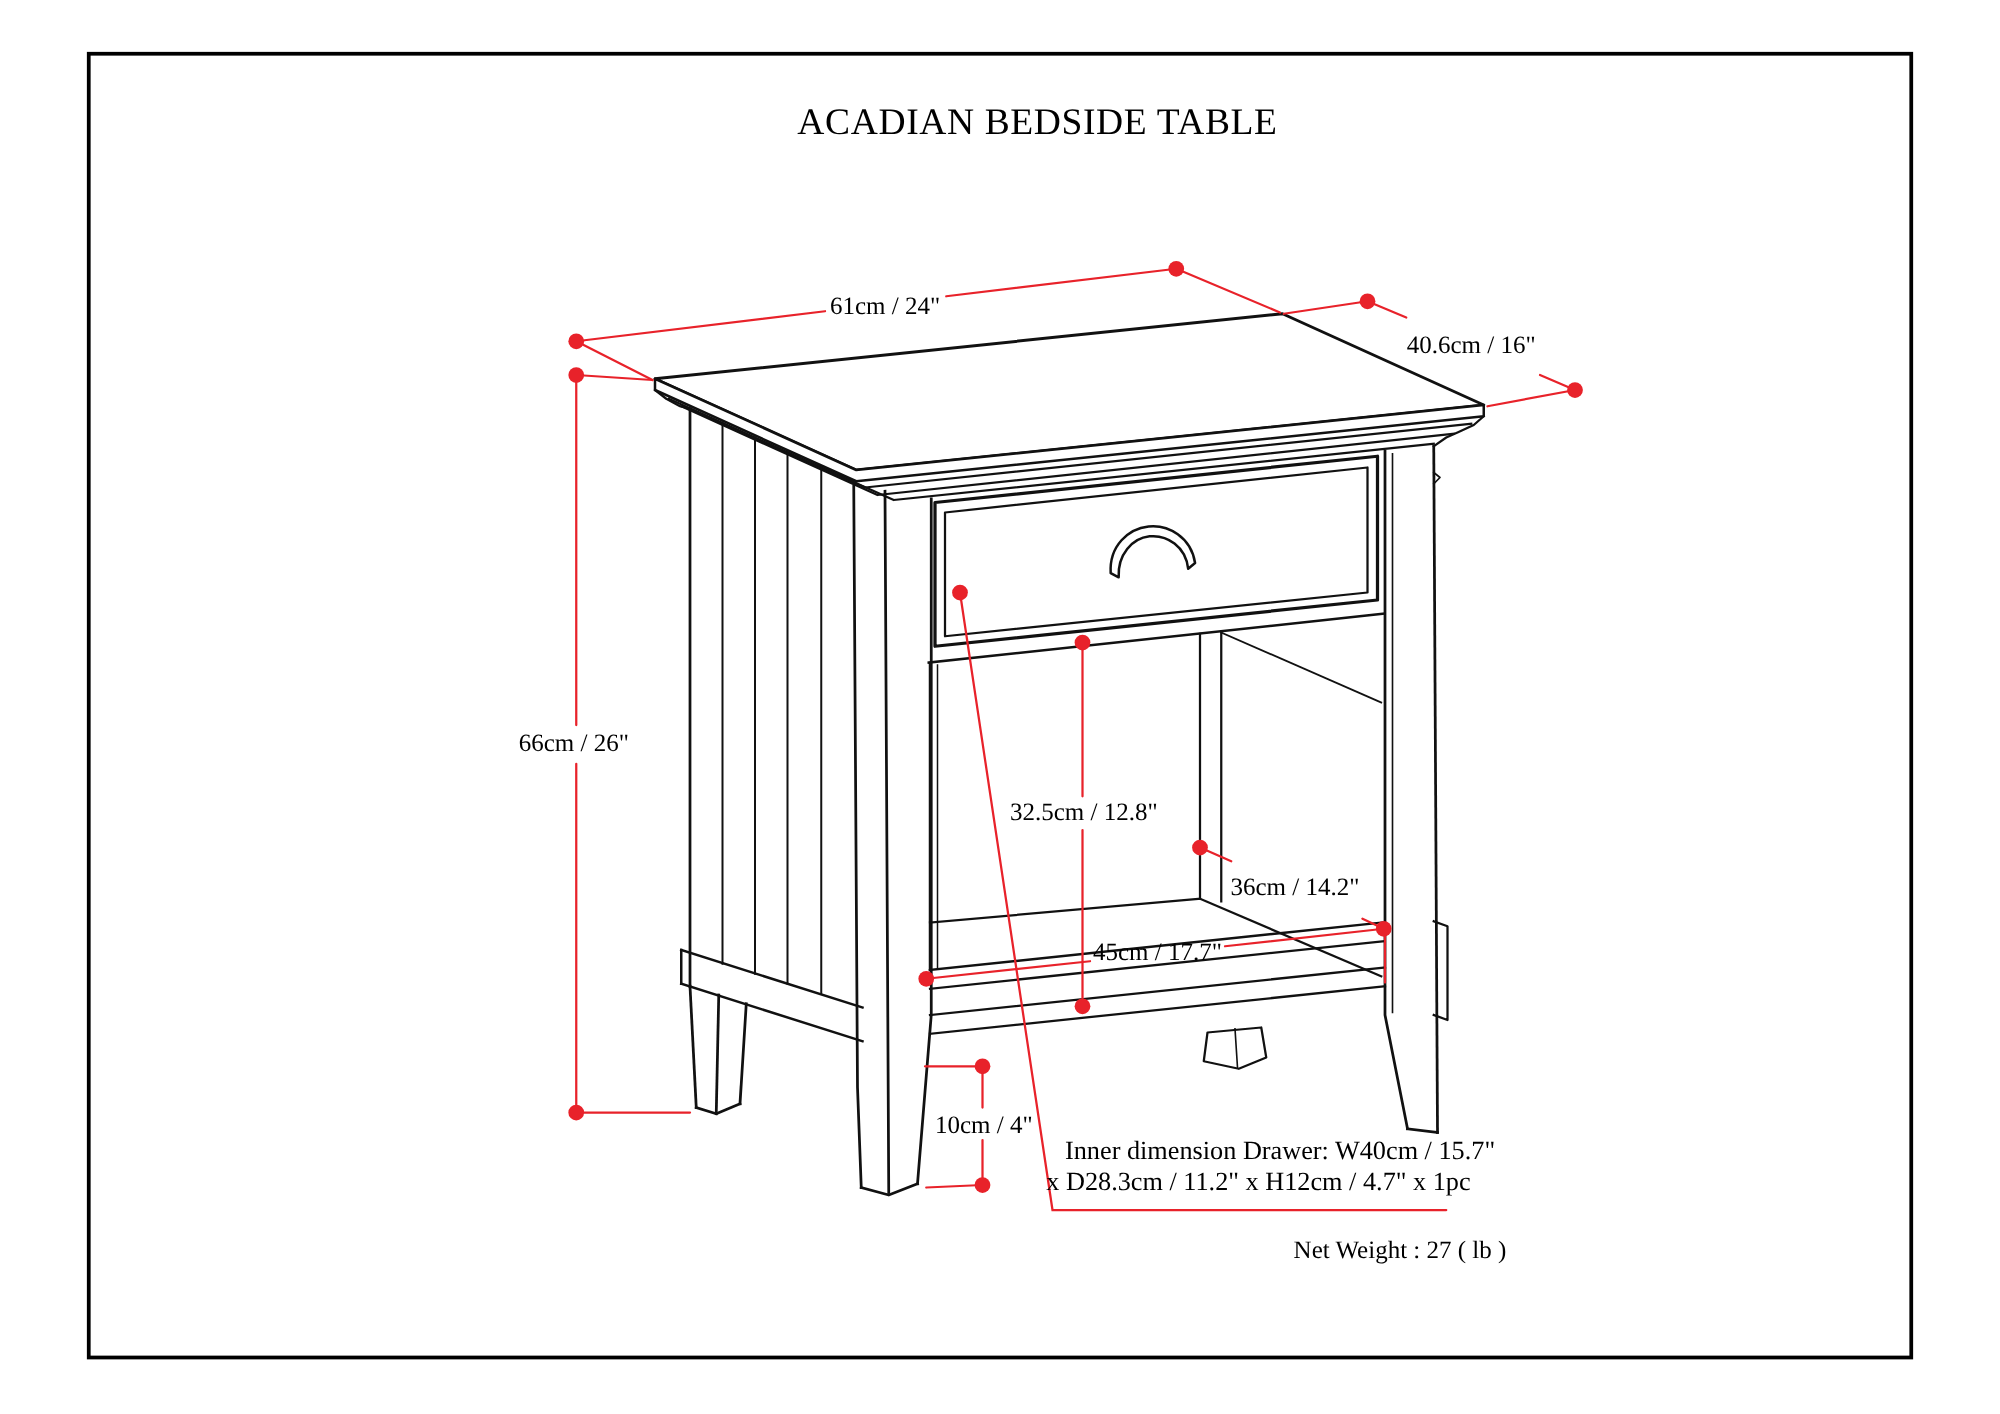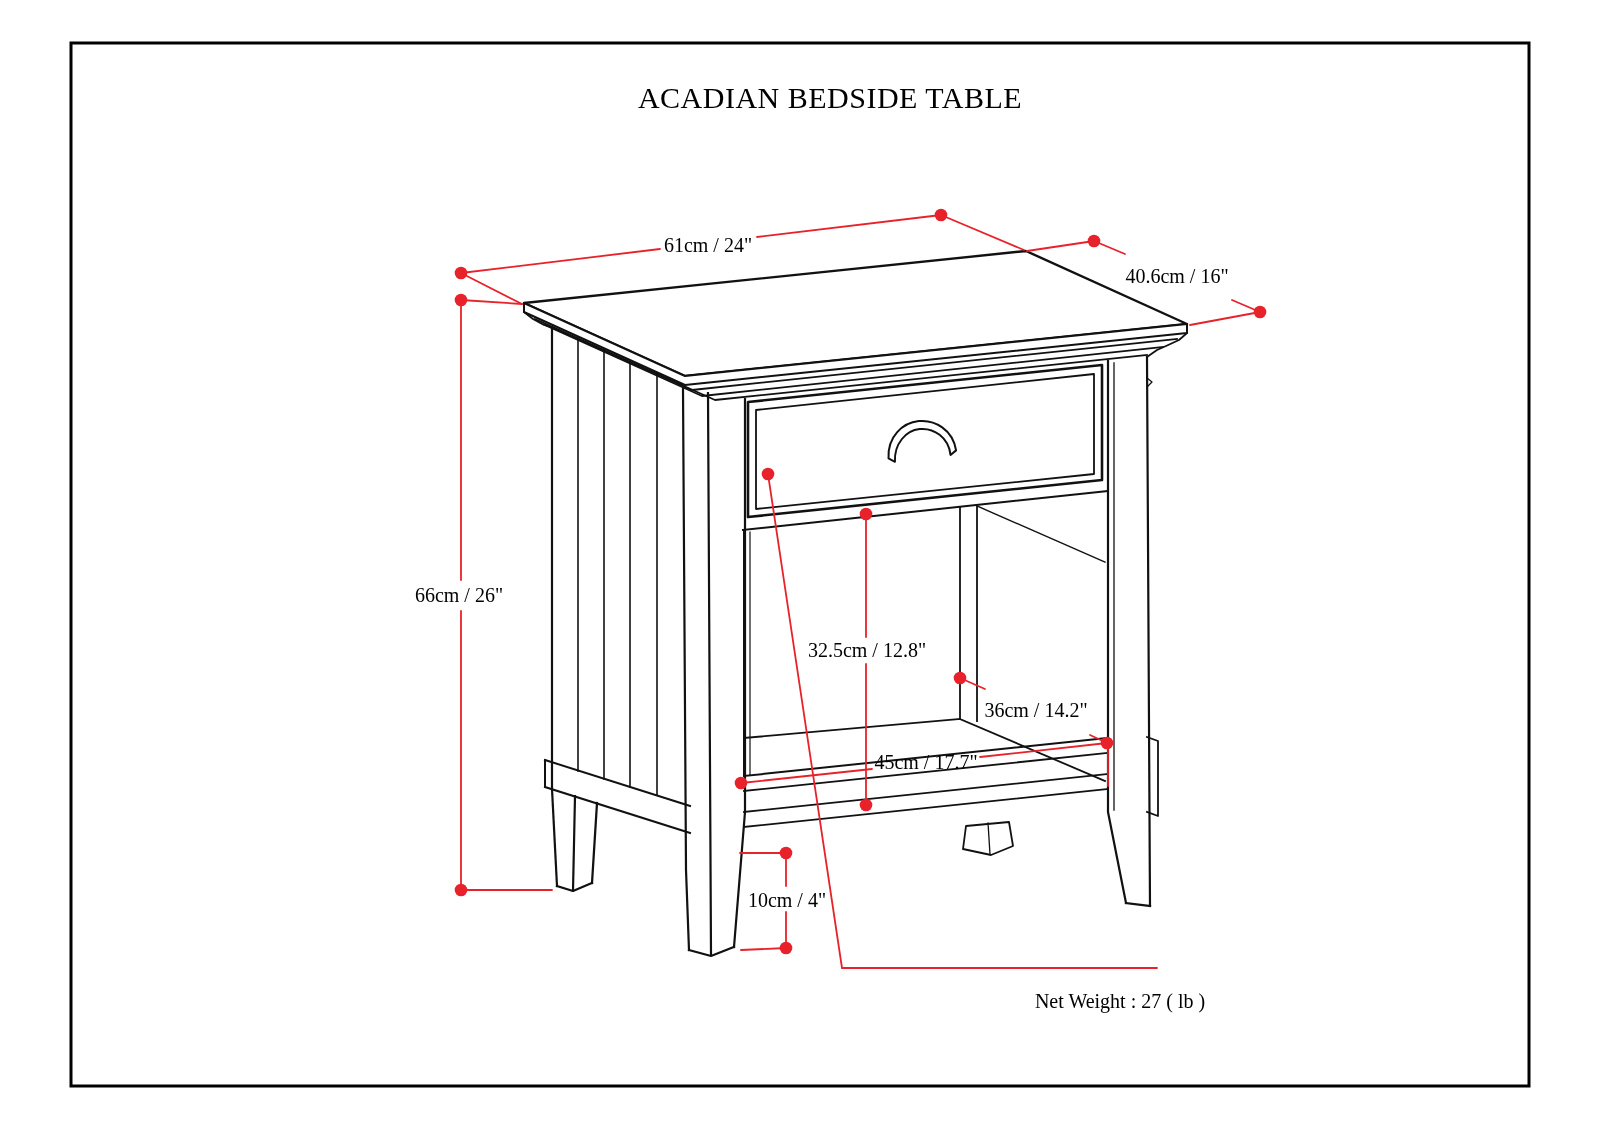--- a/index.html
+++ b/index.html
@@ -189,16 +189,20 @@
   <div class="dim-label" style="left:459px;top:595px;">66cm / 26"</div>
 
   <div class="dim-label" style="left:867px;top:650px;">32.5cm / 12.8"</div>
 
   <div class="dim-label" style="left:1036px;top:710px;">36cm / 14.2"</div>
 
   <div class="dim-label" style="left:926px;top:762px;">45cm / 17.7"</div>
 
   <div class="dim-label" style="left:787px;top:900px;">10cm / 4"</div>
 
+  <div class="note">
+    <span class="l1">Inner dimension Drawer: W40cm / 15.7"</span>
+    <span class="l2">x D28.3cm / 11.2" x H12cm / 4.7" x 1pc</span>
+  </div>
 
   <div class="net-weight">Net Weight : 27 ( lb )</div>
 
 </div>
 
 </body></html>

